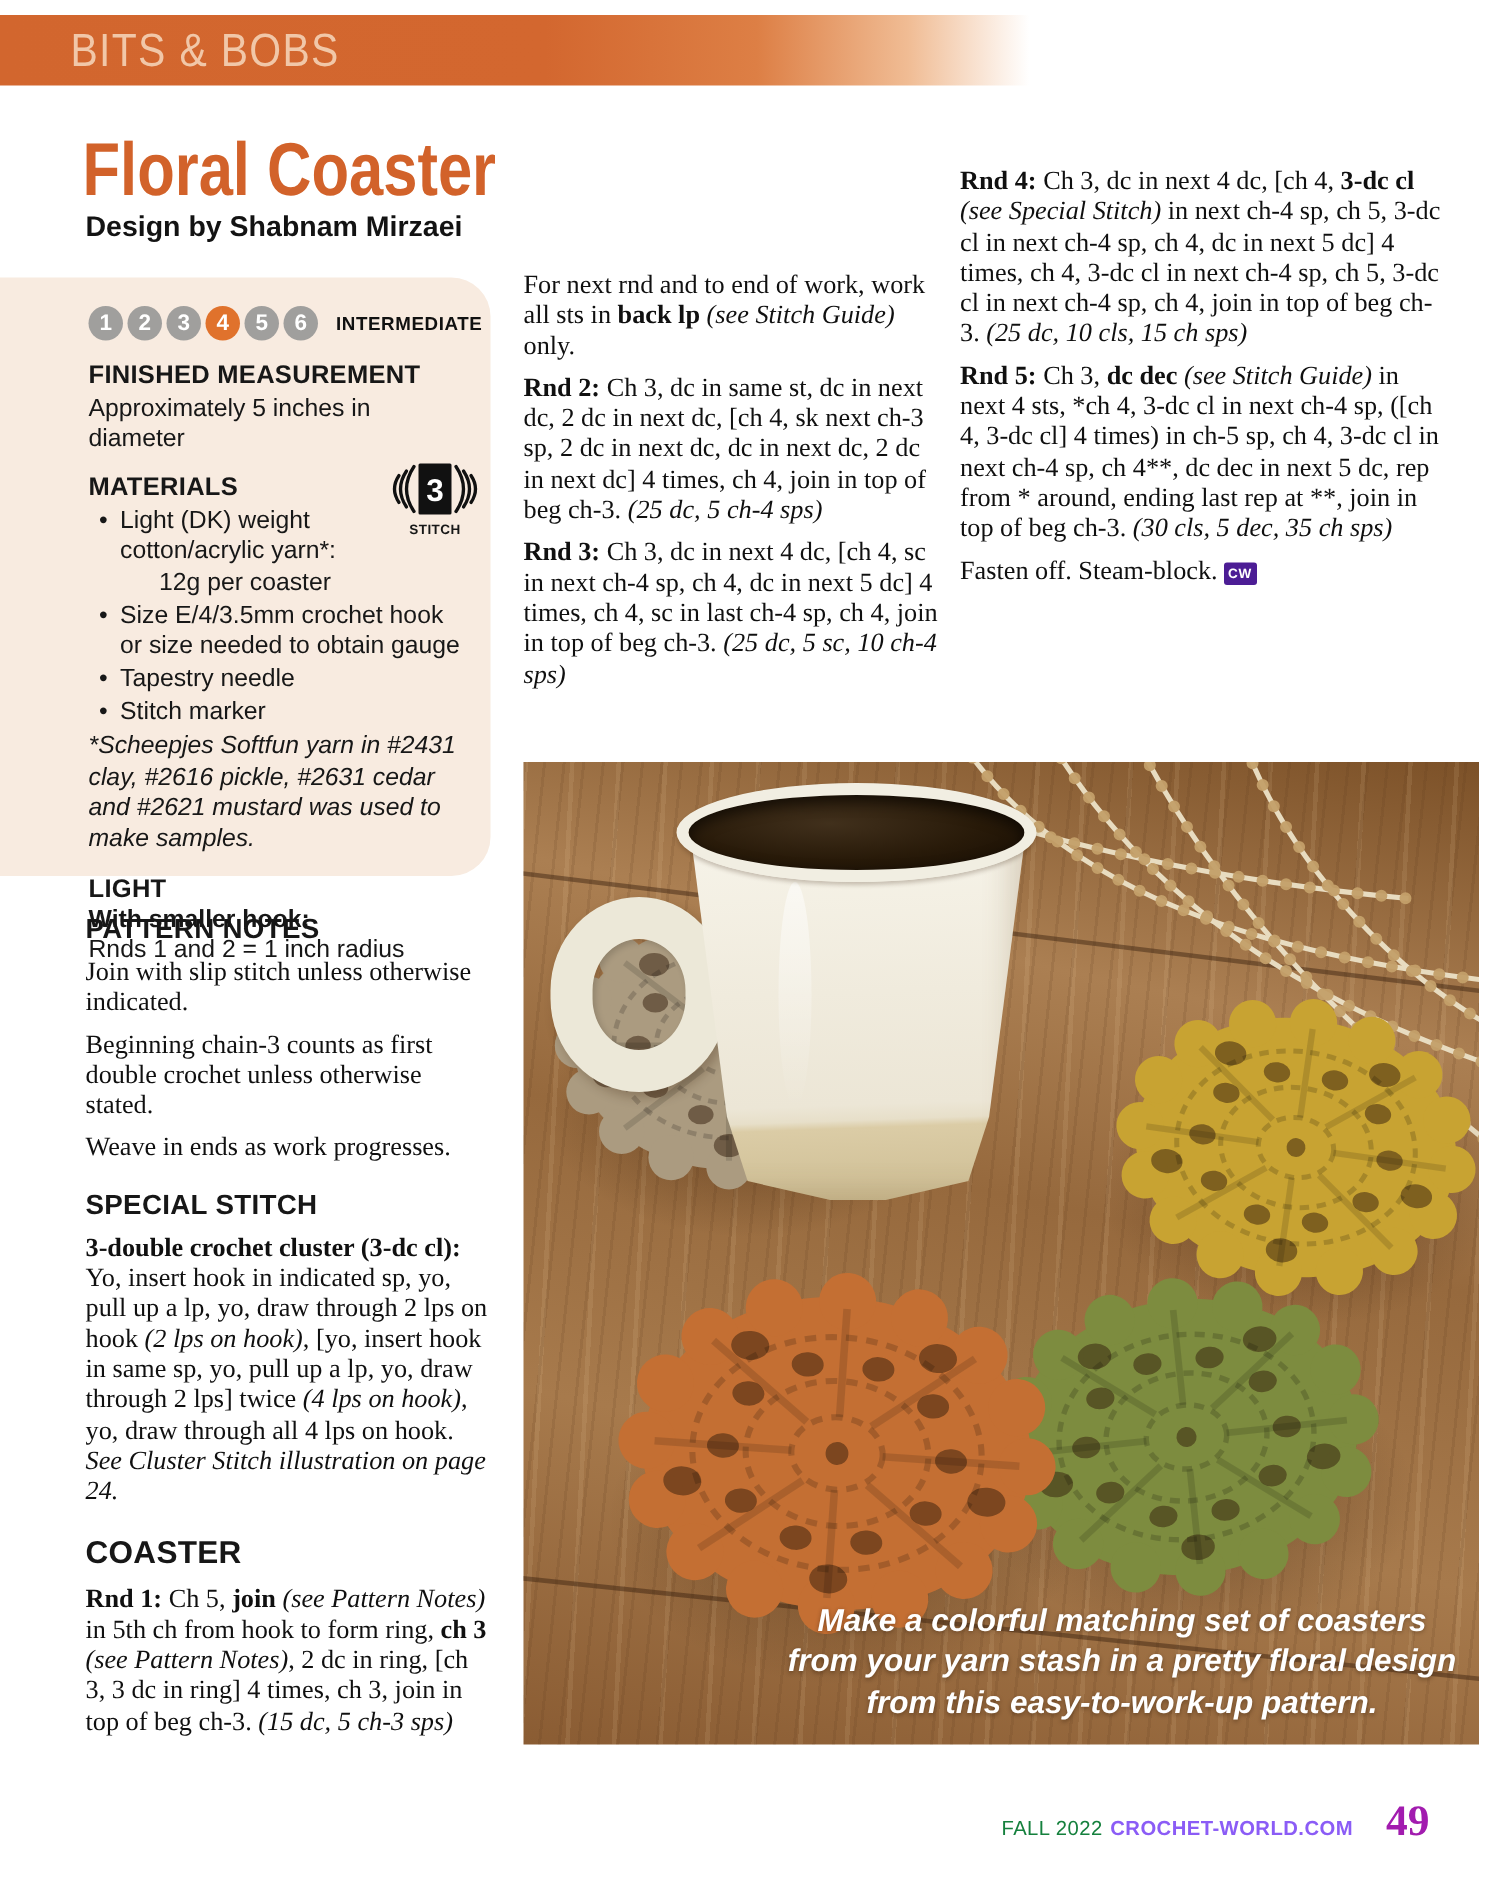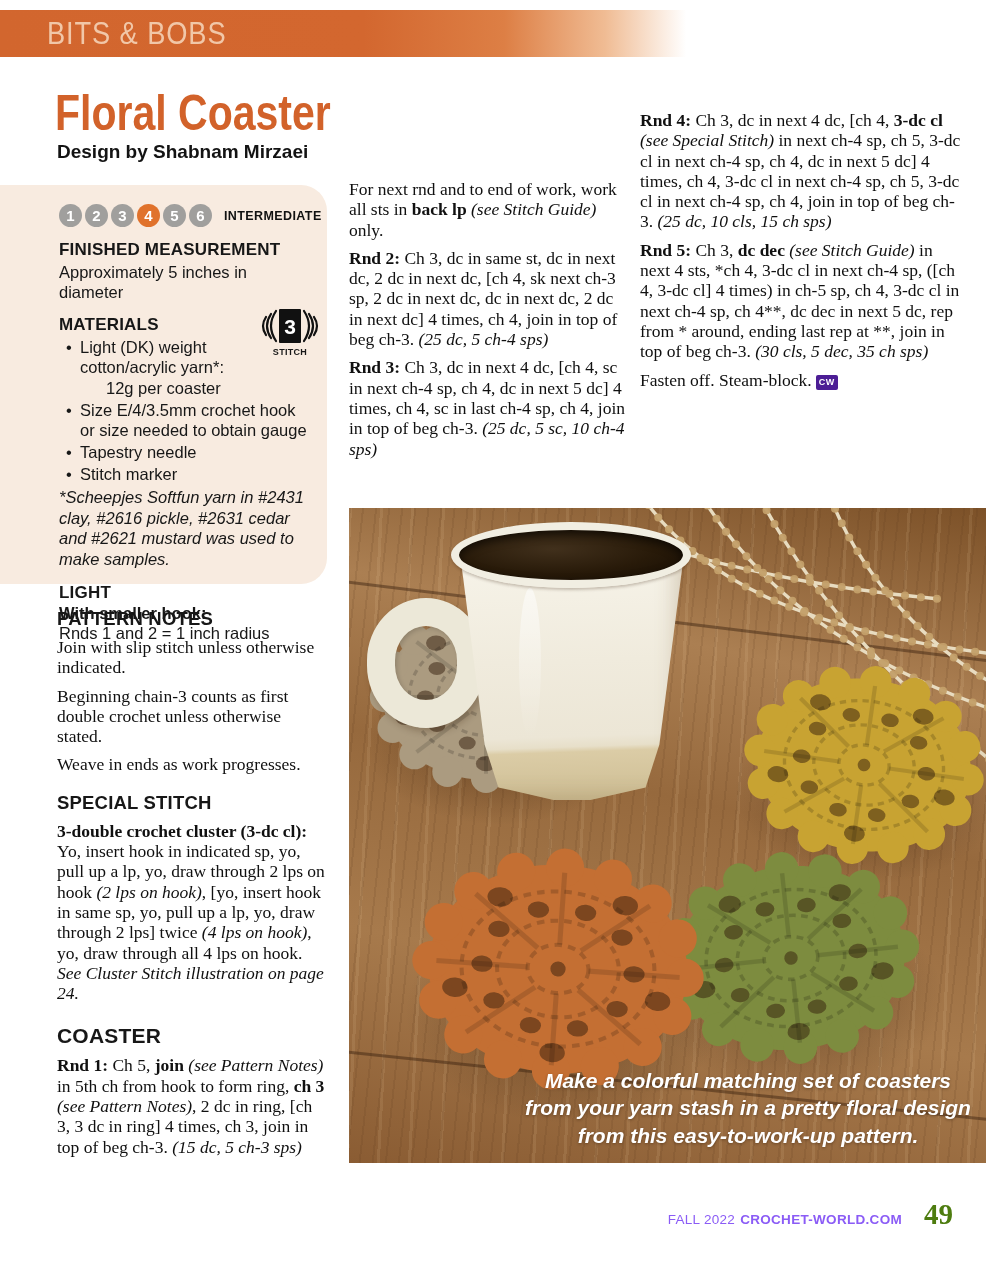--- a/index.html
+++ b/index.html
@@ -83,23 +83,23 @@
   .mug-rim{position:absolute;left:90px;top:4px;width:240px;height:66px;border-radius:50%;box-sizing:border-box;
     background:radial-gradient(ellipse at 42% 38%,#41301c 0%,#281a09 55%,#150c03 100%);
     border:8px solid #f1eee2;box-shadow:inset 0 4px 9px rgba(0,0,0,.55), 0 2px 3px rgba(60,35,15,.25);}
 
   .photo-caption{position:absolute;right:12px;bottom:14px;width:452px;text-align:center;z-index:6;
     color:#fff;font-weight:700;font-style:italic;font-size:21px;line-height:1.3;
     text-shadow:0 1px 3px rgba(40,20,5,.4);}
 
   
   .footer{position:absolute;right:46px;top:1198px;display:flex;align-items:baseline;}
-  .footer-issue{font-size:13.5px;letter-spacing:.3px;color:#8b5cf6;}
+  .footer-issue{font-size:13.5px;letter-spacing:.3px;color:#15803d;}
   .footer-site{font-size:13.5px;font-weight:700;letter-spacing:.3px;color:#8b5cf6;margin-left:5px;}
-  .footer-page{font-family:"Liberation Serif",serif;font-size:29px;font-weight:700;color:#4d7c0f;margin-left:22px;}
+  .footer-page{font-family:"Liberation Serif",serif;font-size:29px;font-weight:700;color:#a21caf;margin-left:22px;}
 </style>
 </head>
 <body>
 
 <svg width="0" height="0" style="position:absolute" aria-hidden="true">
   <defs>
     <symbol id="coaster-shape" viewBox="0 0 120 100">
       <g fill="currentColor">
         <ellipse cx="60" cy="50" rx="51" ry="41"></ellipse>
         <circle cx="110" cy="50" r="7.5"></circle>

